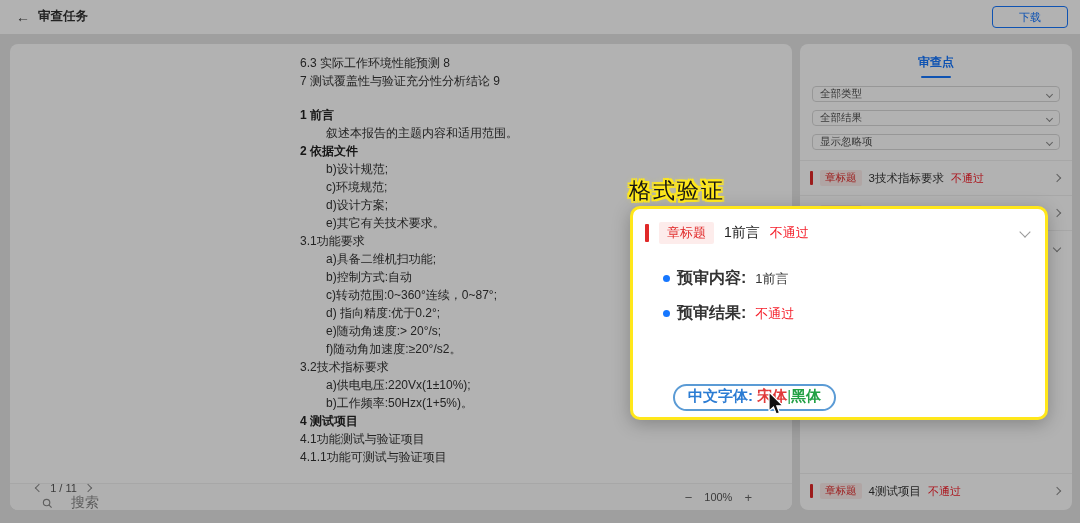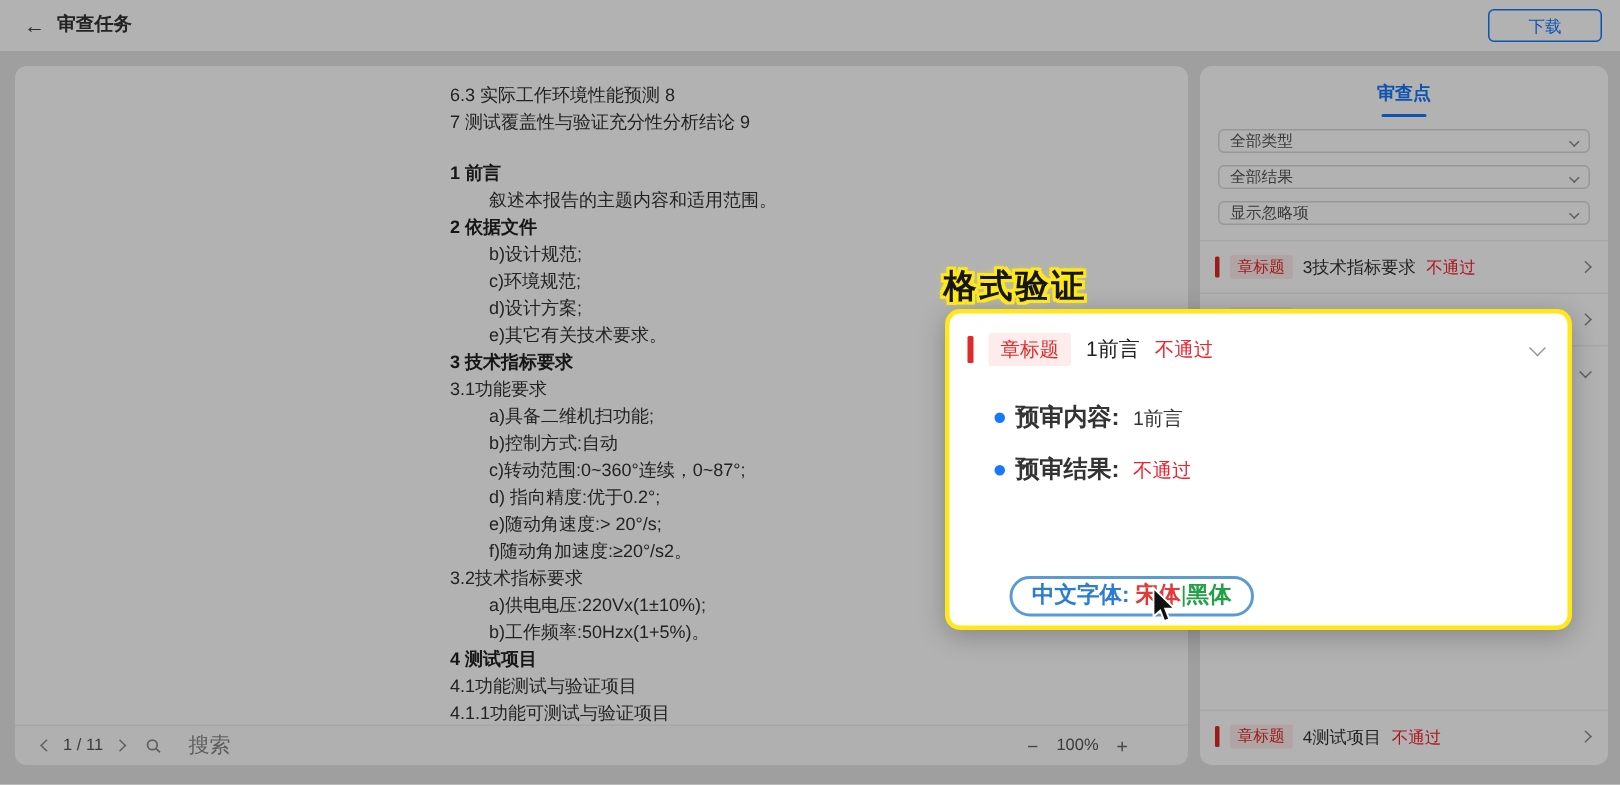--- a/index.html
+++ b/index.html
@@ -42,21 +42,21 @@
   .rp-tag { background:#fdeceb; color:#e02929; font-size:10.5px; padding:1px 5px; border-radius:2px; flex:none; }
   .rp-title { font-size:11.5px; color:#333; }
   .rp-result { font-size:11px; color:#f5222d; }
   .rp-chev { margin-left:auto; }
   .rp-spacer { height:208px; }
 
   
   .dim { position:absolute; inset:0; background:rgba(0,0,0,0.30); z-index:40; }
 
   
-  .spot-label { position:absolute; left:629px; top:176px; z-index:60; font-size:22px; font-weight:700; letter-spacing:2px; color:#151515;
+  .spot-label { position:absolute; left:629px; top:176px; z-index:60; font-size:22px; font-weight:400; letter-spacing:2px; color:#151515;
     text-shadow:-2px -2px 0 #ffe81a, 2px -2px 0 #ffe81a, -2px 2px 0 #ffe81a, 2px 2px 0 #ffe81a, 0 -2px 0 #ffe81a, 0 2px 0 #ffe81a, -2px 0 0 #ffe81a, 2px 0 0 #ffe81a, 0 0 6px #ffe81a; }
   .spot-card { position:absolute; left:630px; top:206px; width:418px; height:214px; background:#ffffff; border:3px solid #ffe71a; border-radius:10px; z-index:55; box-shadow:0 4px 18px rgba(0,0,0,0.25); }
   .card-header { display:flex; align-items:center; gap:10px; padding:13px 16px 10px 12px; }
   .card-header .red-bar { width:4px; height:18px; }
   .card-tag { background:#fdeceb; color:#e02929; font-size:13px; padding:2px 8px; border-radius:2px; }
   .card-title { font-size:14px; color:#222; font-weight:500; }
   .card-result { font-size:13px; color:#f5222d; }
   .card-chev { margin-left:auto; width:8px; height:8px; border-right:1.6px solid #999; border-bottom:1.6px solid #999; transform:rotate(45deg); margin-top:-3px; cursor:pointer; }
   .card-field { display:flex; align-items:center; gap:7px; padding-left:30px; margin-top:14px; }
   .bullet { width:7px; height:7px; border-radius:50%; background:#1677ff; flex:none; }
@@ -89,37 +89,36 @@
       <div class="doc-line">6.3 实际工作环境性能预测  8</div>
       <div class="doc-line">7 测试覆盖性与验证充分性分析结论 9</div>
       <div class="doc-spacer"></div>
       <div class="doc-line bold">1 前言</div>
       <div class="doc-line ind1">叙述本报告的主题内容和适用范围。</div>
       <div class="doc-line bold">2 依据文件</div>
       <div class="doc-line ind1">b)设计规范;</div>
       <div class="doc-line ind1">c)环境规范;</div>
       <div class="doc-line ind1">d)设计方案;</div>
       <div class="doc-line ind1">e)其它有关技术要求。</div>
-      <div class="doc-line bold">3 技术指标要求</div>
       <div class="doc-line">3.1功能要求</div>
       <div class="doc-line ind1">a)具备二维机扫功能;</div>
       <div class="doc-line ind1">b)控制方式:自动</div>
       <div class="doc-line ind1">c)转动范围:0~360°连续，0~87°;</div>
       <div class="doc-line ind1">d) 指向精度:优于0.2°;</div>
       <div class="doc-line ind1">e)随动角速度:&gt; 20°/s;</div>
       <div class="doc-line ind1">f)随动角加速度:≥20°/s2。</div>
       <div class="doc-line">3.2技术指标要求</div>
       <div class="doc-line ind1">a)供电电压:220Vx(1±10%);</div>
       <div class="doc-line ind1">b)工作频率:50Hzx(1+5%)。</div>
       <div class="doc-line bold">4 测试项目</div>
       <div class="doc-line">4.1功能测试与验证项目</div>
       <div class="doc-line">4.1.1功能可测试与验证项目</div>
     </div>
   <div class="doc-toolbar">
-    <div style="display:flex;align-items:center;">
+    <div style="display:flex;align-items:center;flex-direction:column;">
       <div class="pager">
         <span class="chev left"></span>
         <span>1 / 11</span>
         <span class="chev right"></span>
       </div>
       <div class="search-group">
         <svg width="11" height="11" viewBox="0 0 24 24">
             <circle cx="10" cy="10" r="7" fill="none" stroke="#888" stroke-width="2.5"></circle>
             <line x1="15" y1="15" x2="21" y2="21" stroke="#888" stroke-width="2.5"></line>
           </svg>

